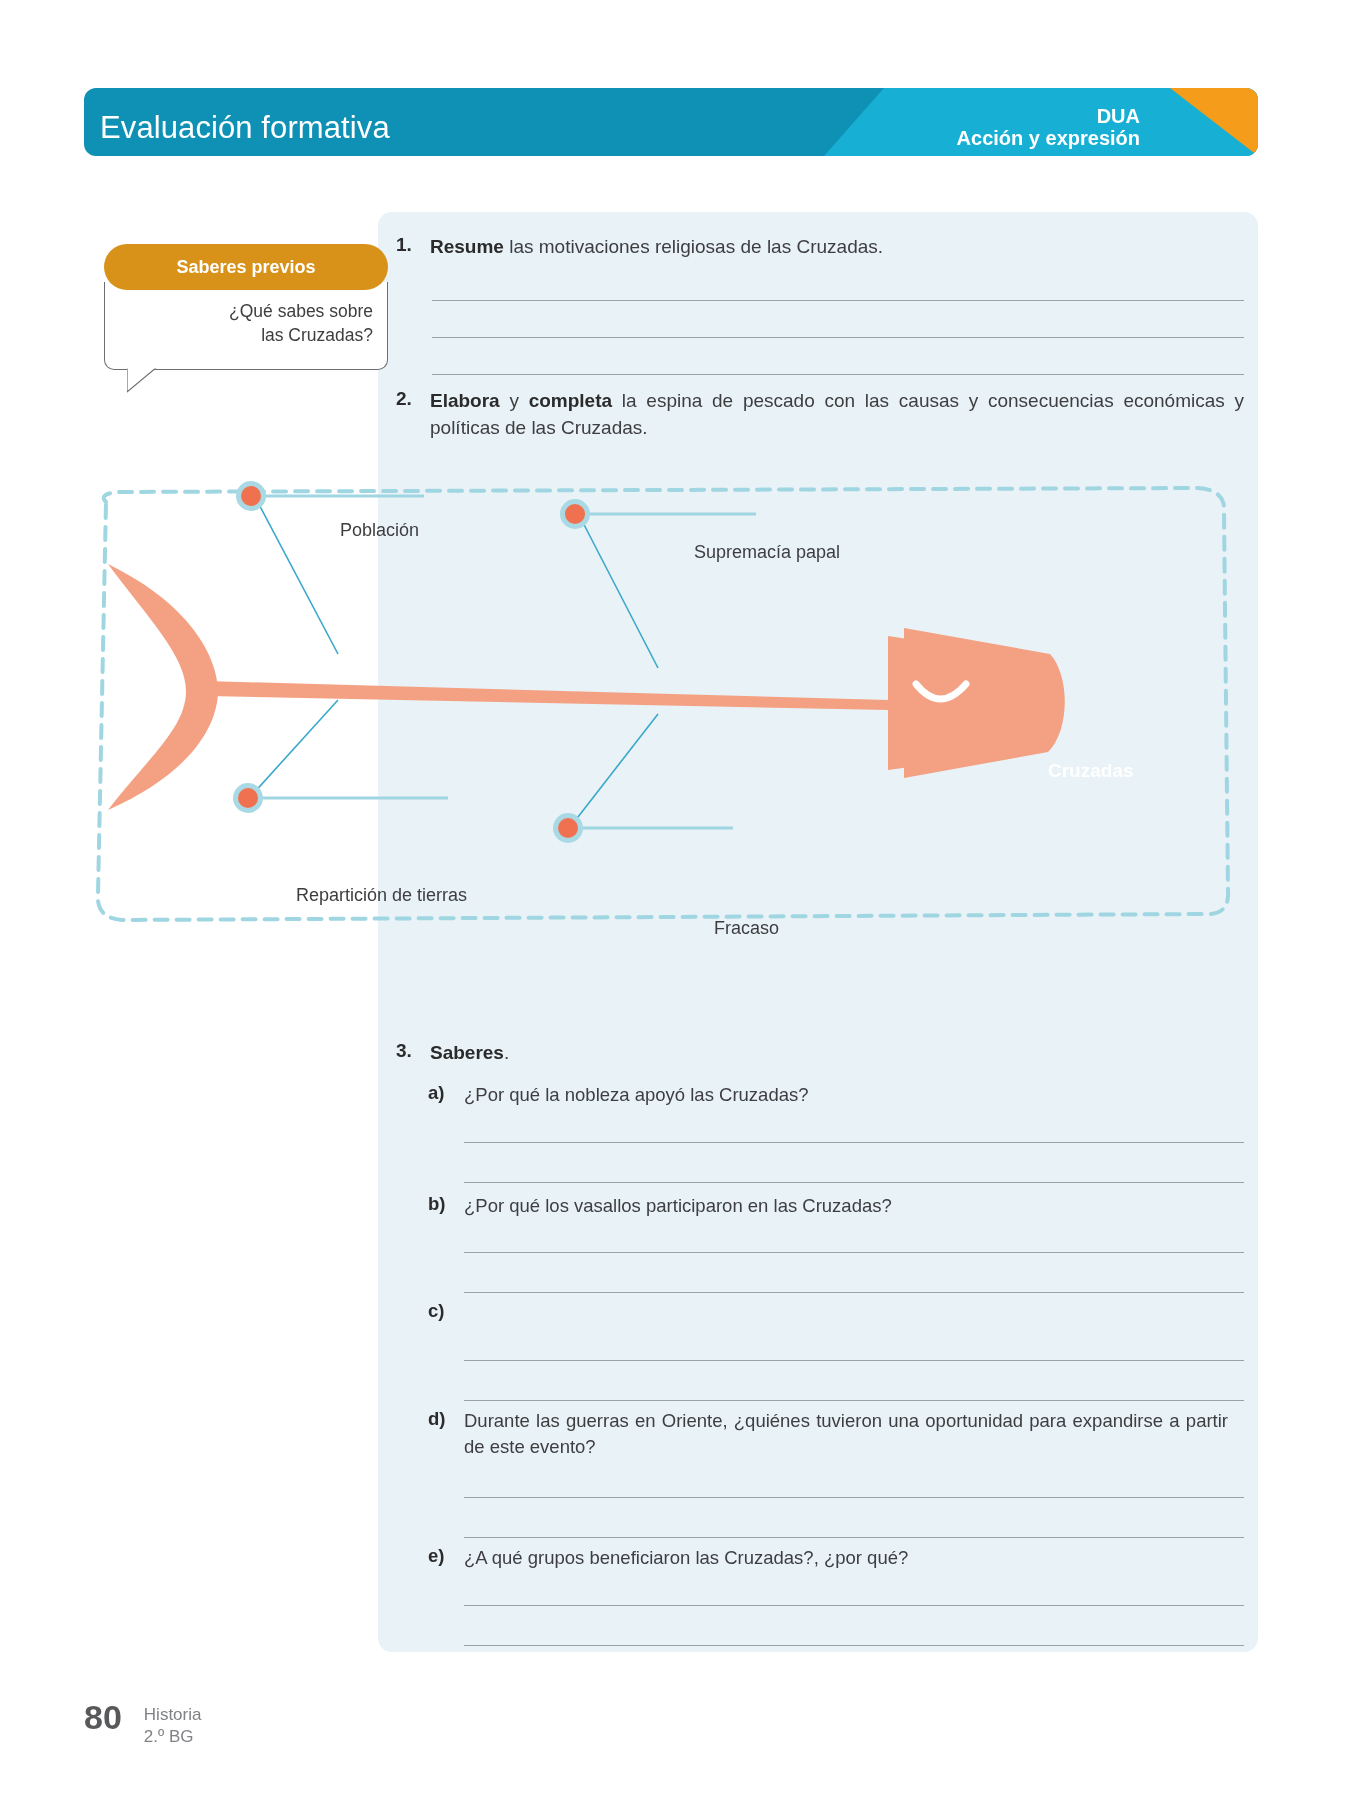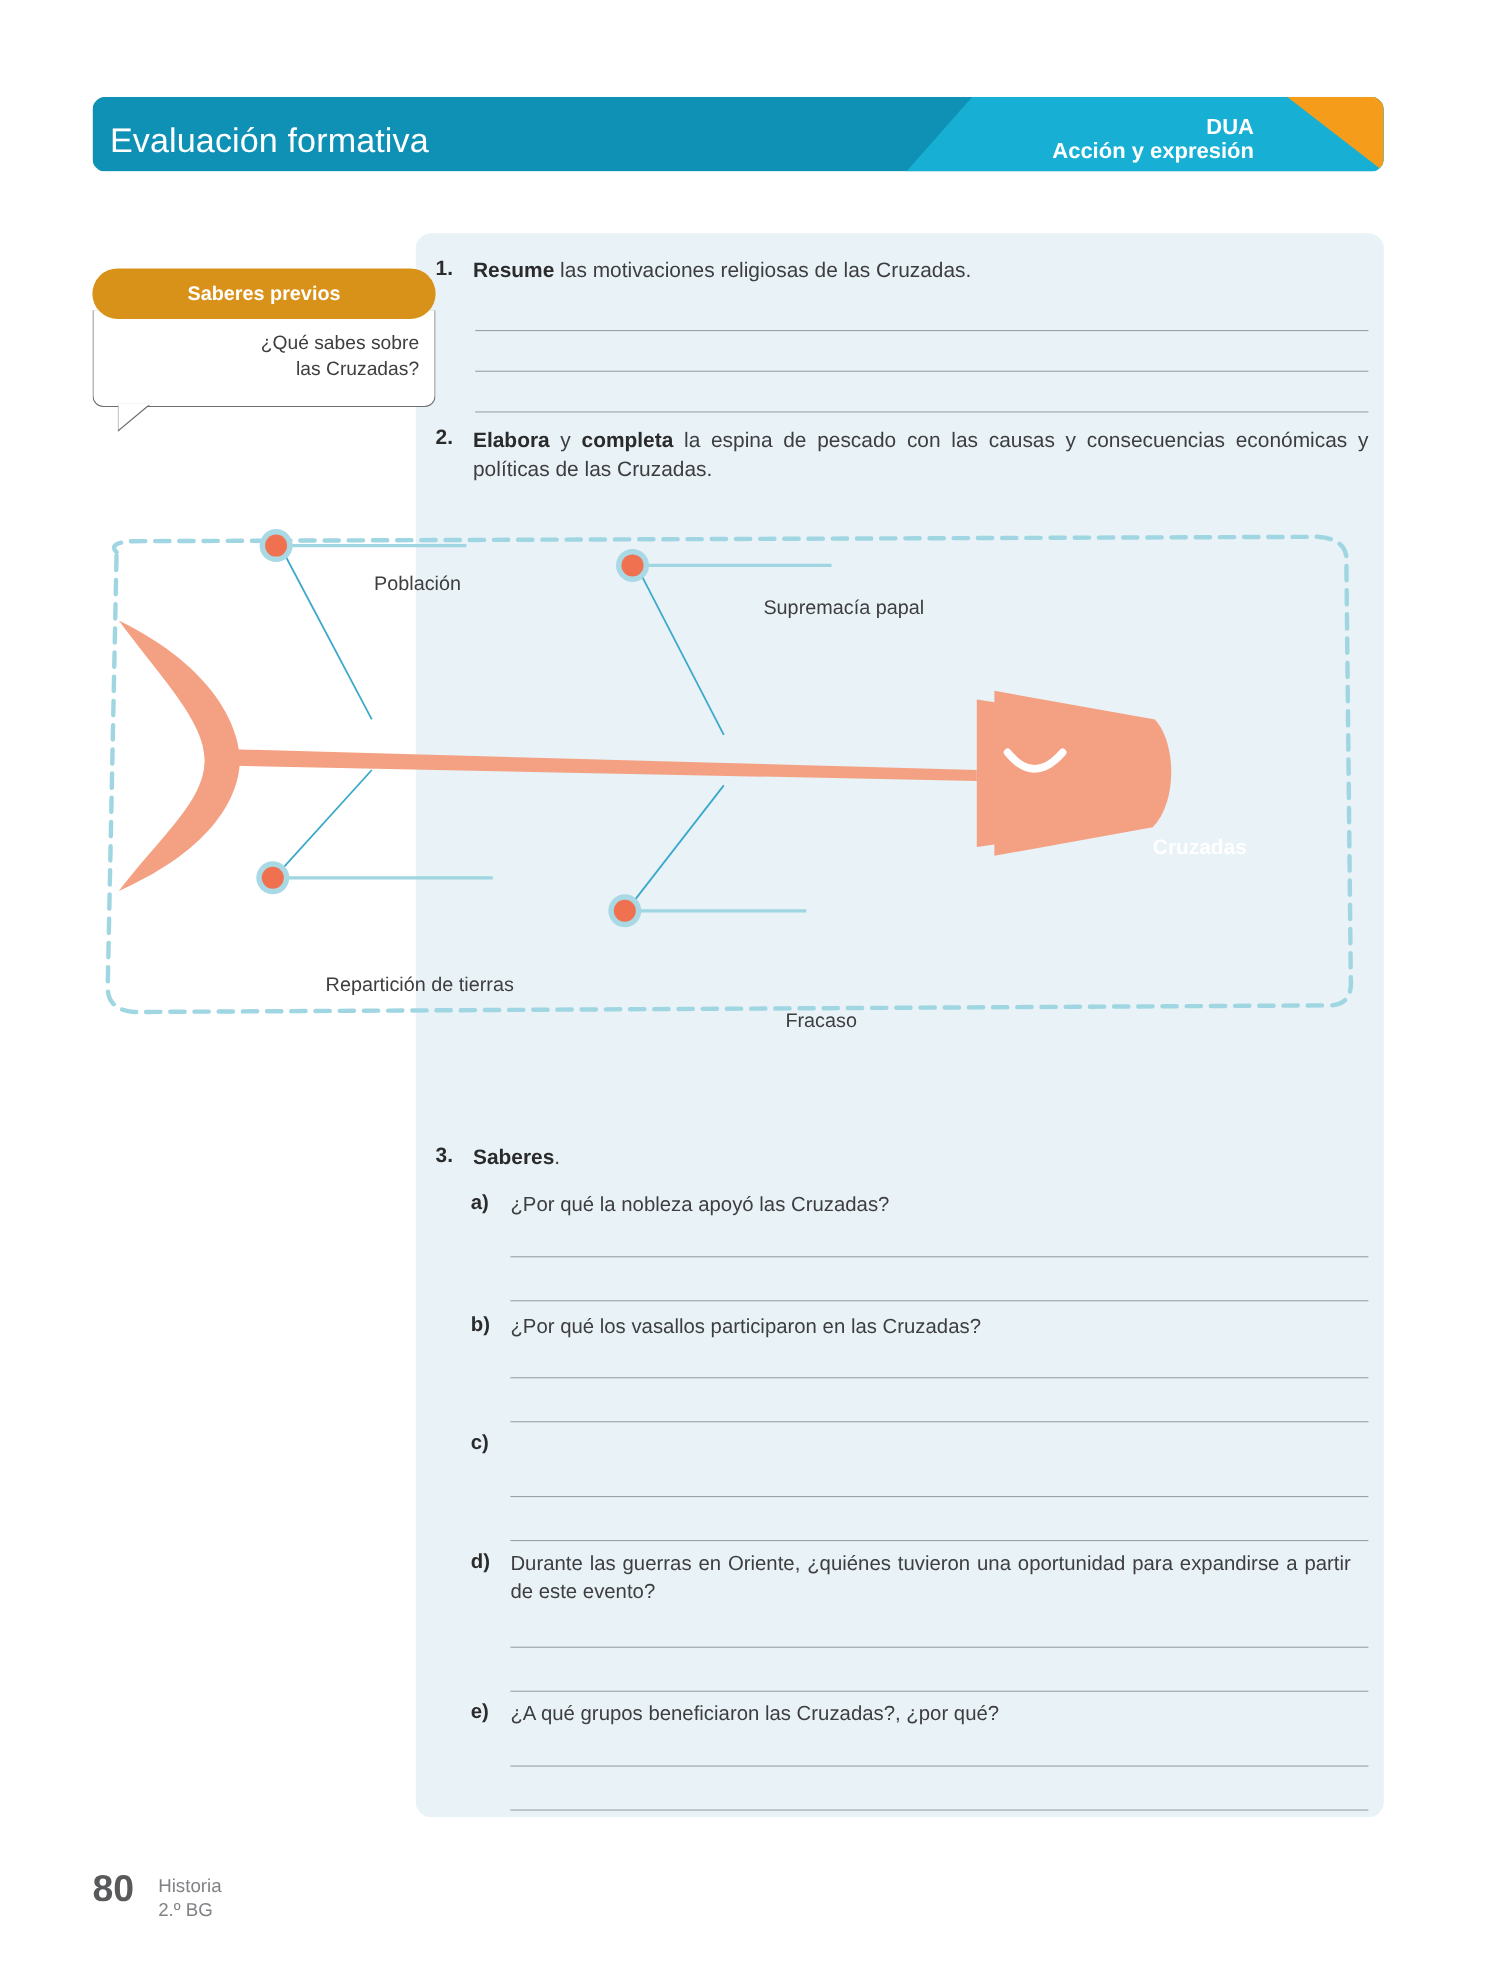--- a/index.html
+++ b/index.html
@@ -59,23 +59,23 @@
     top: 212px;
     width: 880px;
     height: 1440px;
     background: #e8f2f7;
     border-radius: 14px;
   }
 
   
   #saberes-callout {
     position: absolute;
-    left: 84px;
+    left: 104px;
     top: 244px;
-    width: 312px;
+    width: 284px;
   }
   #saberes-pill {
     position: relative;
     background: #d99219;
     border-radius: 24px;
     height: 46px;
     display: flex;
     align-items: center;
     justify-content: center;
     color: #ffffff;

